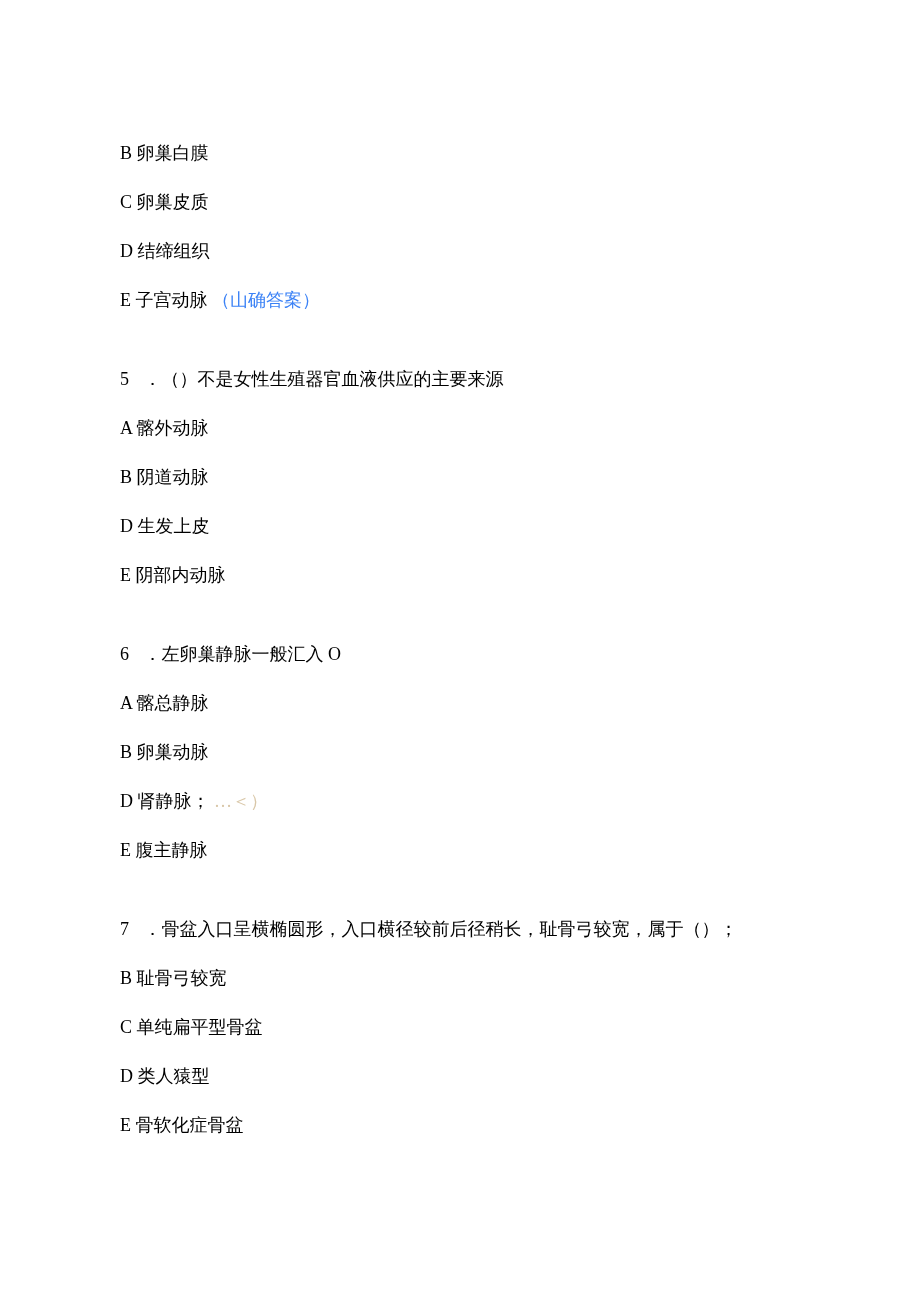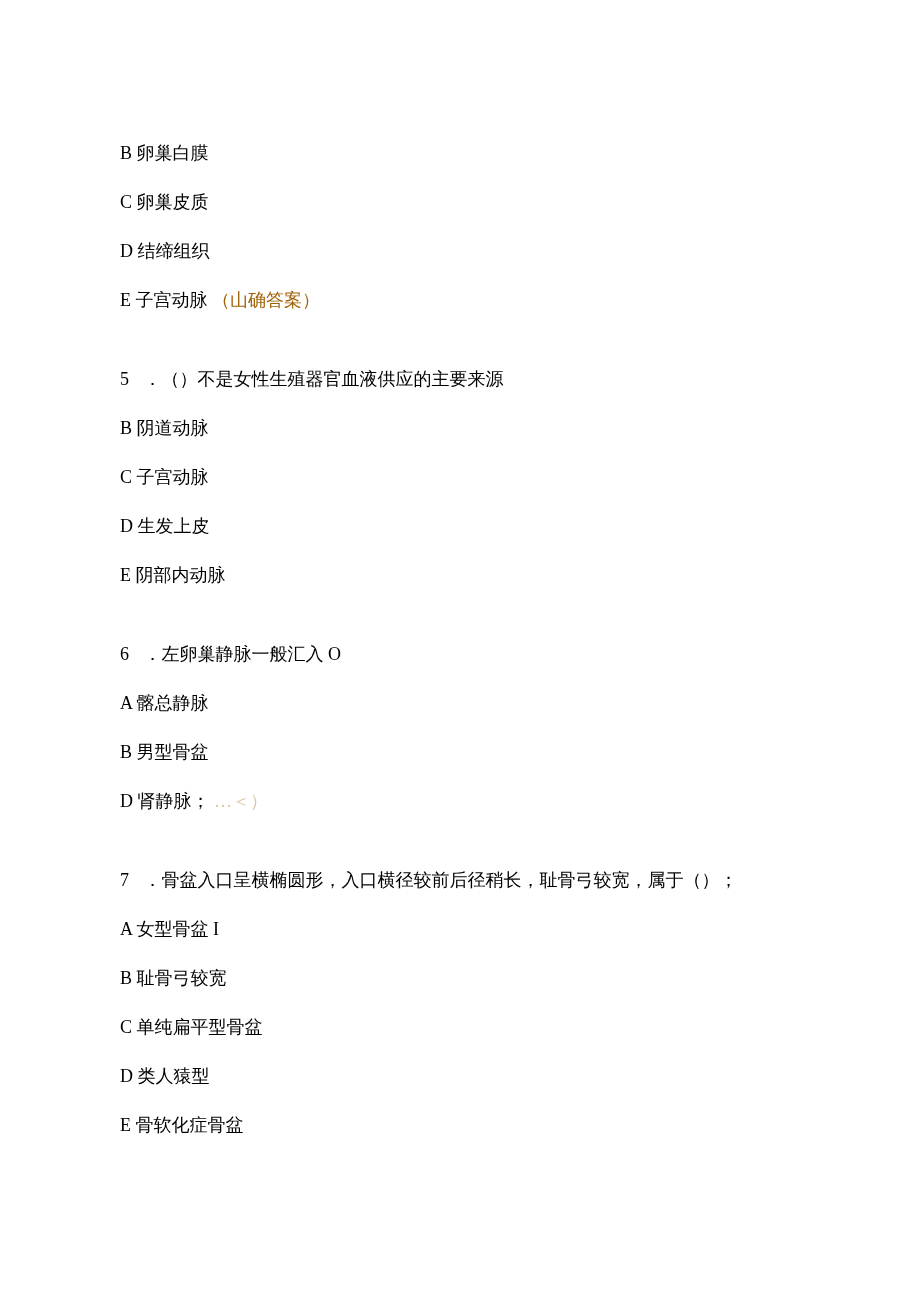--- a/index.html
+++ b/index.html
@@ -16,21 +16,21 @@
     color: #000000;
     line-height: 1.5;
   }
   .line {
     margin-bottom: 22px;
   }
   .block-gap {
     height: 30px;
   }
   .correct {
-    color: #a16207;
+    color: #3b82f6;
   }
   .faint {
     color: #d9c7a8;
   }
   .indent-num {
     display: inline-block;
     padding-right: 10px;
   }
 </style>
 </head>
@@ -52,57 +52,57 @@
     <span class="correct">（山确答案）</span>
   </div>
 
   <div class="block-gap"></div>
 
   <div class="line">
     <span class="indent-num">5</span>
     <span>．（）不是女性生殖器官血液供应的主要来源</span>
   </div>
   <div class="line">
-    <span>B 阴道动脉</span>
+    <span>A 髂外动脉</span>
   </div>
   <div class="line">
-    <span>C 子宫动脉</span>
+    <span>B 阴道动脉</span>
   </div>
   <div class="line">
     <span>D 生发上皮</span>
   </div>
   <div class="line">
     <span>E 阴部内动脉</span>
   </div>
 
   <div class="block-gap"></div>
 
   <div class="line">
     <span class="indent-num">6</span>
     <span>．左卵巢静脉一般汇入 O</span>
   </div>
   <div class="line">
     <span>A 髂总静脉</span>
   </div>
   <div class="line">
-    <span>B 男型骨盆</span>
+    <span>B 卵巢动脉</span>
   </div>
   <div class="line">
     <span>D 肾静脉；</span>
     <span class="faint">…＜）</span>
+  </div>
+  <div class="line">
+    <span>E 腹主静脉</span>
   </div>
 
   <div class="block-gap"></div>
 
   <div class="line">
     <span class="indent-num">7</span>
     <span>．骨盆入口呈横椭圆形，入口横径较前后径稍长，耻骨弓较宽，属于（）；</span>
-  </div>
-  <div class="line">
-    <span>A 女型骨盆 I</span>
   </div>
   <div class="line">
     <span>B 耻骨弓较宽</span>
   </div>
   <div class="line">
     <span>C 单纯扁平型骨盆</span>
   </div>
   <div class="line">
     <span>D 类人猿型</span>
   </div>

